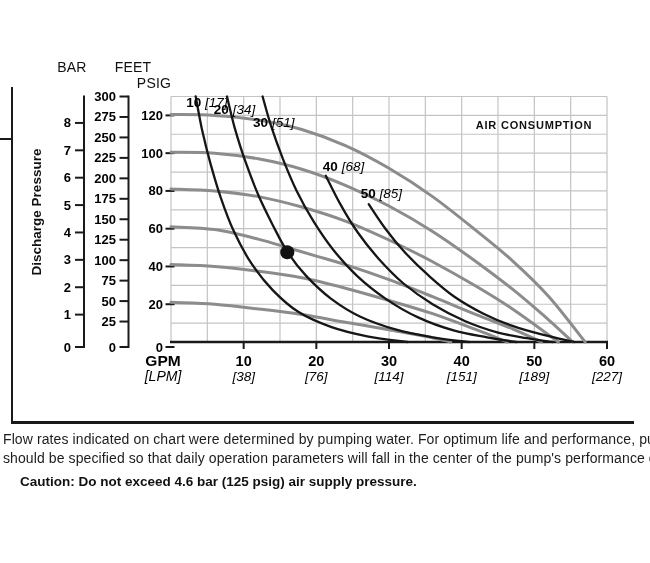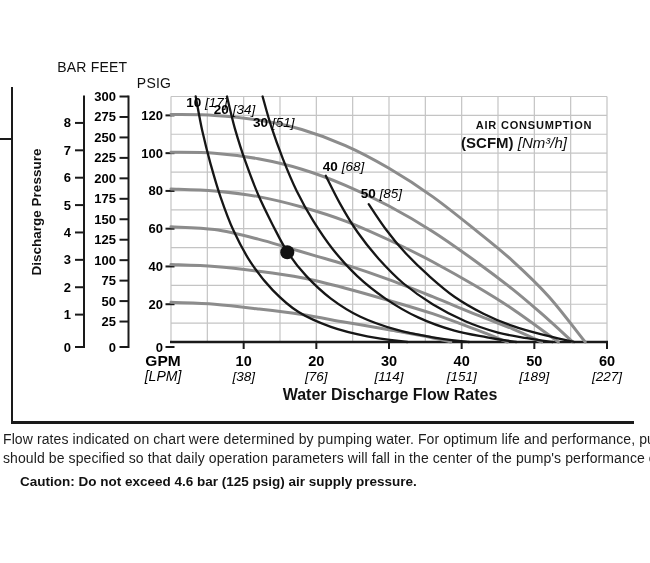--- a/index.html
+++ b/index.html
@@ -6,21 +6,21 @@
   .fig{position:relative;width:650px;height:563px;background:#fff;overflow:hidden;
        font-family:"Liberation Sans",sans-serif;color:#111;}
   .abs{position:absolute;}
   
   .frame-vline{left:11px;top:87px;width:2px;height:336px;background:#1a1a1a;}
   .frame-hseg{left:0;top:138px;width:11px;height:2px;background:#1a1a1a;}
   .frame-hline{left:11px;top:421px;width:623px;height:2.5px;background:#1a1a1a;}
   
   .scale-head{top:59px;font-weight:normal;font-size:14px;text-align:center;letter-spacing:0.2px;}
   .head-bar{left:47px;width:50px;}
-  .head-feet{left:84px;width:50px;}
+  .head-feet{left:84px;width:50px;padding-left:24px;}
   .head-psig{left:128px;width:52px;margin-top:16px;}
   
   .ylabel{left:36px;top:212px;transform:translate(-50%,-50%) rotate(-90deg);
           font-weight:bold;font-size:13.5px;white-space:nowrap;}
   
   .plot-title{left:424px;top:116px;width:180px;text-align:center;line-height:18px;}
   .plot-title .t1{font-size:11px;font-weight:700;letter-spacing:0.8px;white-space:nowrap;padding-left:40px;}
   .plot-title .t2{font-size:15px;white-space:nowrap;}
   .plot-title .t2 .b{font-weight:bold;}
   .plot-title .t2 .i{font-style:italic;}
@@ -171,22 +171,20 @@
       <text x="253.11371000000003" y="126.71099999999998" font-size="13.5"><tspan font-weight="bold">30</tspan><tspan font-style="italic" font-weight="500"> [51]</tspan></text>
       <path d="M325.8,175.8C328.2,180.5 335.0,194.7 340.3,204.1C345.6,213.6 351.3,223.3 357.8,232.5C364.2,241.6 371.2,250.4 378.8,258.9C386.5,267.4 394.6,275.9 403.5,283.5C412.5,291.0 422.3,297.9 432.6,304.2C442.9,310.5 454.4,316.5 465.3,321.2C476.2,325.9 487.7,329.7 498.0,332.6C508.3,335.4 518.0,336.6 527.1,338.2C536.2,339.8 548.3,341.4 552.5,342.0" fill="none" stroke="#161616" stroke-width="2.3" stroke-linecap="round"></path>
       <text x="322.87403" y="171.09074999999999" font-size="13.5"><tspan font-weight="bold">40</tspan><tspan font-style="italic" font-weight="500"> [68]</tspan></text>
       <path d="M368.7,204.1C371.4,208.2 379.2,220.5 385.4,228.7C391.5,236.9 398.4,245.4 405.7,253.2C413.0,261.1 420.9,268.7 429.0,275.9C437.1,283.1 445.3,290.4 454.4,296.7C463.5,303.0 473.8,308.8 483.5,313.7C493.2,318.6 502.8,322.5 512.5,325.9C522.2,329.4 531.3,331.8 541.6,334.4C551.9,337.1 568.9,340.7 574.3,342.0" fill="none" stroke="#161616" stroke-width="2.3" stroke-linecap="round"></path>
       <text x="360.66087000000005" y="197.52975" font-size="13.5"><tspan font-weight="bold">50</tspan><tspan font-style="italic" font-weight="500"> [85]</tspan></text>
       <circle cx="287.2672" cy="252.29625" r="7" fill="#111"></circle>
     </svg>
 
   <div class="abs plot-title">
     <div class="t1">AIR CONSUMPTION</div>
-    <div class="t2"><span class="b">(SCFM)</span> <span class="i">[Nm³/h]</span></div>
   </div>
 
-  <div class="abs xlabel">Water Discharge Flow Rates</div>
 
   <div class="abs note note1">Flow rates indicated on chart were determined by pumping water. For optimum life and performance, pumps</div>
   <div class="abs note note2">should be specified so that daily operation parameters will fall in the center of the pump's performance curve</div>
   <div class="abs caution">Caution: Do not exceed 4.6 bar (125 psig) air supply pressure.</div>
 
 </div>
 
 </body></html>

